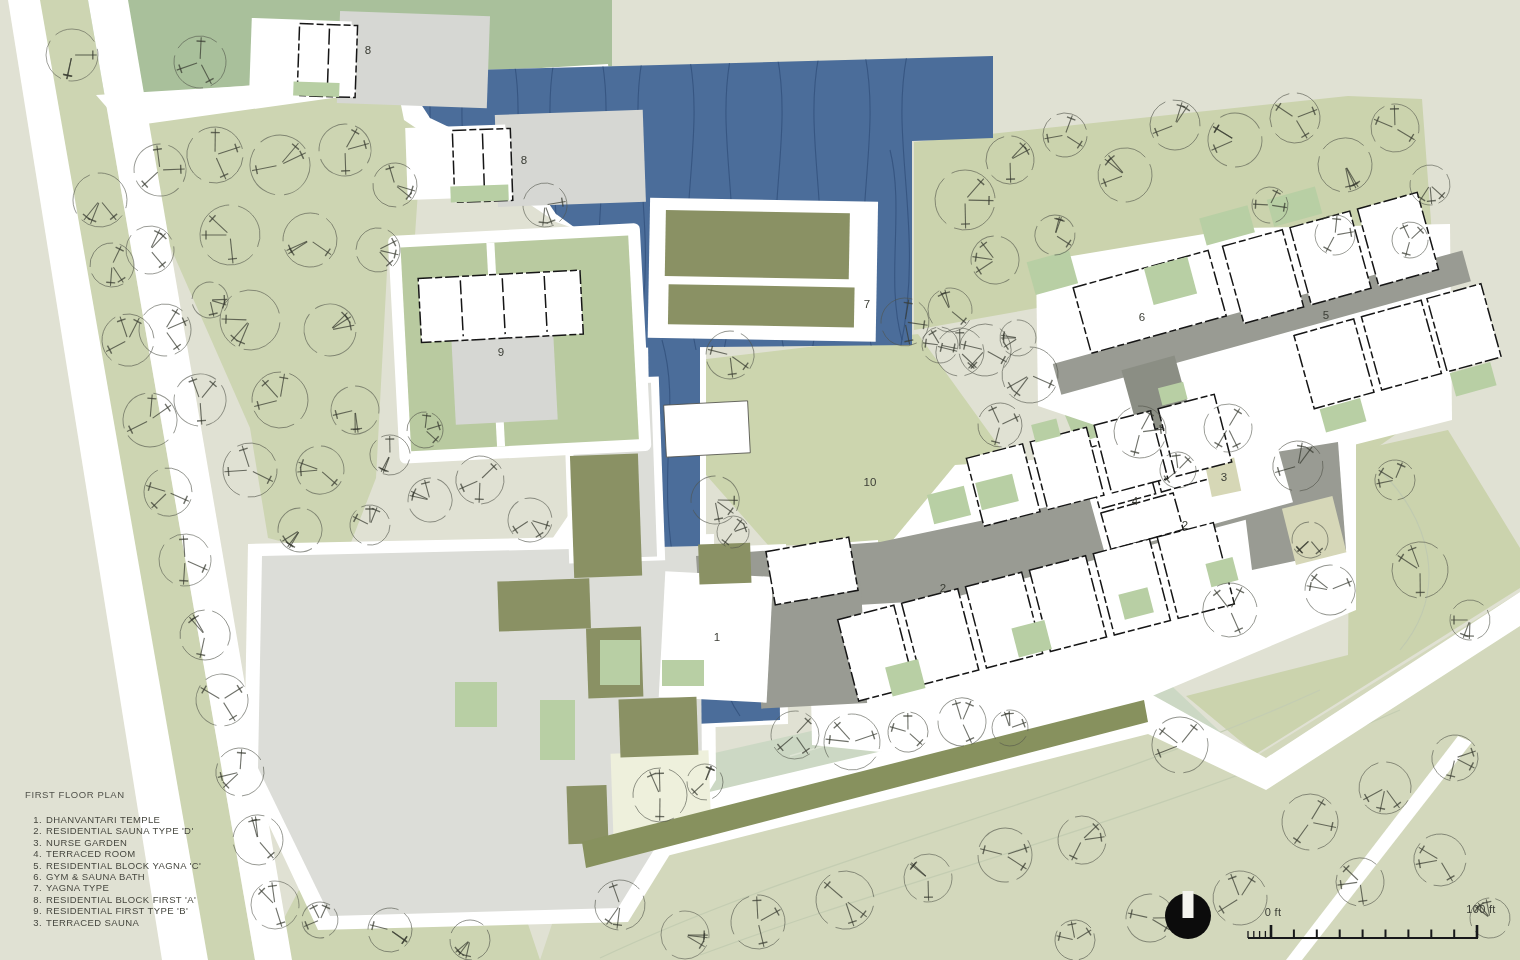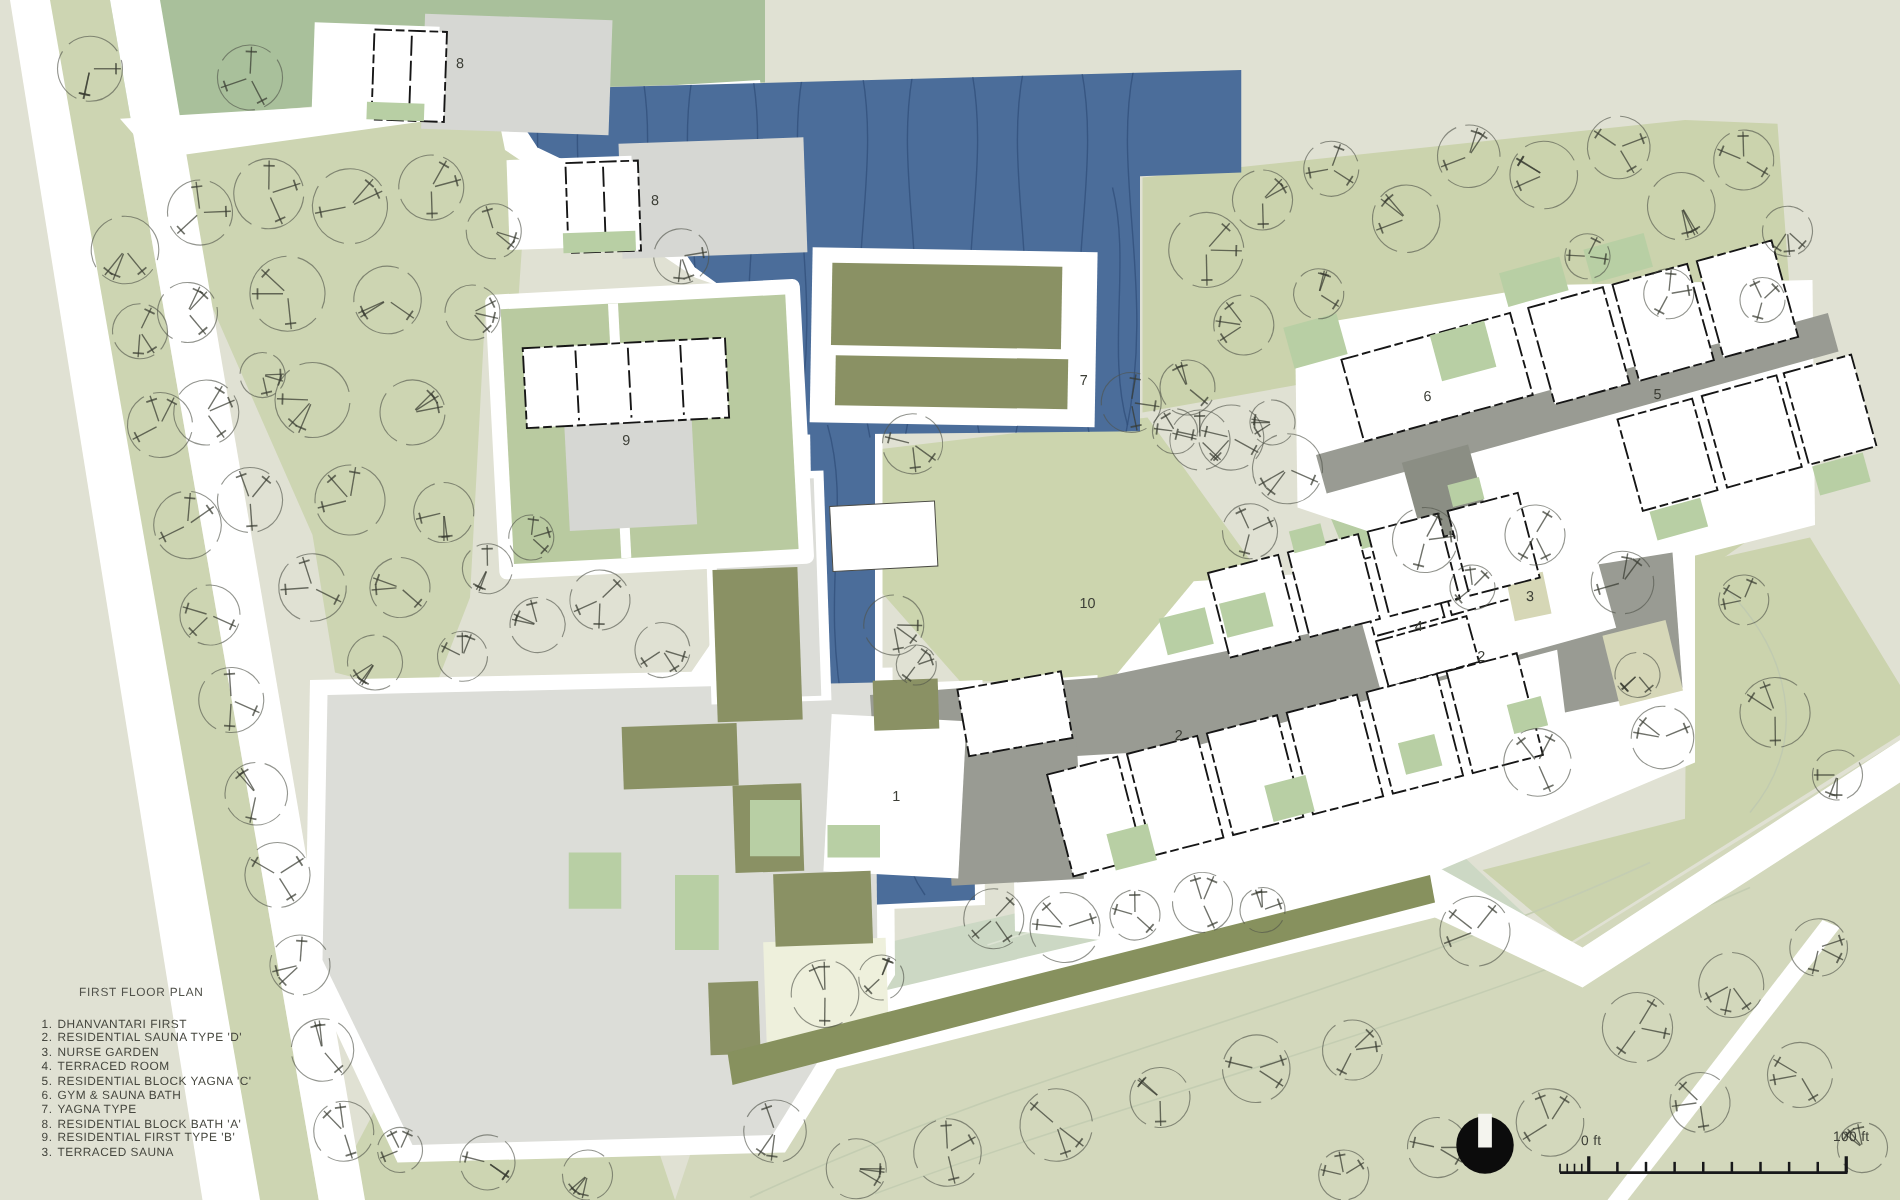--- a/index.html
+++ b/index.html
@@ -2,21 +2,21 @@
 <html><head>
 <meta charset="utf-8">
 <style>
   html,body{margin:0;padding:0;background:#e0e1d3;}
   #stage{position:relative;width:1520px;height:960px;overflow:hidden;
          font-family:"Liberation Sans",sans-serif;}
   #plan-svg{display:block;position:absolute;left:0;top:0;}
   .map-label{font-family:"Liberation Sans",sans-serif;font-size:11.5px;fill:#3c3e36;text-anchor:middle;}
   .scale-label{font-family:"Liberation Sans",sans-serif;font-size:11px;fill:#3b3d35;text-anchor:middle;letter-spacing:.3px;}
   #legend{position:absolute;left:25px;top:789px;color:#46473f;}
-  #legend .legend-title{font-size:9.5px;letter-spacing:.6px;margin-bottom:14px;color:#50514a;text-align:center;}
+  #legend .legend-title{font-size:9.5px;letter-spacing:.6px;margin-bottom:14px;color:#50514a;}
   #legend .legend-item{font-size:9.5px;letter-spacing:.4px;line-height:11.4px;white-space:nowrap;}
   #legend .num{display:inline-block;width:17px;text-align:right;margin-right:4px;}
   .unitwall{fill:#ffffff;stroke:#161616;stroke-width:1.5;stroke-dasharray:14 3 7 3;}
   .greenpatch{fill:#b8cfa4;}
   .roof{fill:#d6d7d3;}
   .olive{fill:#8a9164;}
 </style>
 </head>
 <body>
 
@@ -1172,25 +1172,25 @@
           <line x1="1431.3" y1="929.5" x2="1431.3" y2="938" stroke-width="2"></line>
           <line x1="1454.2" y1="929.5" x2="1454.2" y2="938" stroke-width="2"></line>
           <line x1="1477" y1="925" x2="1477" y2="938" stroke-width="2.6"></line>
         </g>
   </g>
 </svg>
 
   <div id="legend">
     <div class="legend-title">FIRST FLOOR PLAN</div>
     <div id="legend-items">
-        <div class="legend-item"><span class="num">1.</span><span>DHANVANTARI FIRST</span></div>
+        <div class="legend-item"><span class="num">1.</span><span>DHANVANTARI TEMPLE</span></div>
         <div class="legend-item"><span class="num">2.</span><span>RESIDENTIAL SAUNA TYPE 'D'</span></div>
         <div class="legend-item"><span class="num">3.</span><span>NURSE GARDEN</span></div>
         <div class="legend-item"><span class="num">4.</span><span>TERRACED ROOM</span></div>
         <div class="legend-item"><span class="num">5.</span><span>RESIDENTIAL BLOCK YAGNA 'C'</span></div>
         <div class="legend-item"><span class="num">6.</span><span>GYM &amp; SAUNA BATH</span></div>
         <div class="legend-item"><span class="num">7.</span><span>YAGNA TYPE</span></div>
-        <div class="legend-item"><span class="num">8.</span><span>RESIDENTIAL BLOCK BATH 'A'</span></div>
+        <div class="legend-item"><span class="num">8.</span><span>RESIDENTIAL BLOCK FIRST 'A'</span></div>
         <div class="legend-item"><span class="num">9.</span><span>RESIDENTIAL FIRST TYPE 'B'</span></div>
         <div class="legend-item"><span class="num">3.</span><span>TERRACED SAUNA</span></div>
       </div>
   </div>
 </div>
 
 </body></html>

